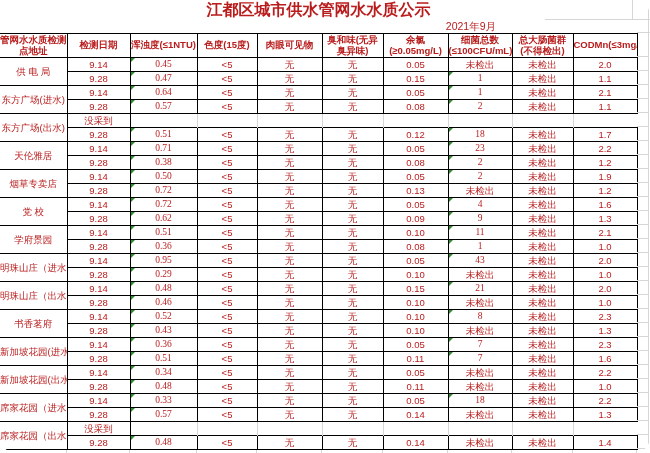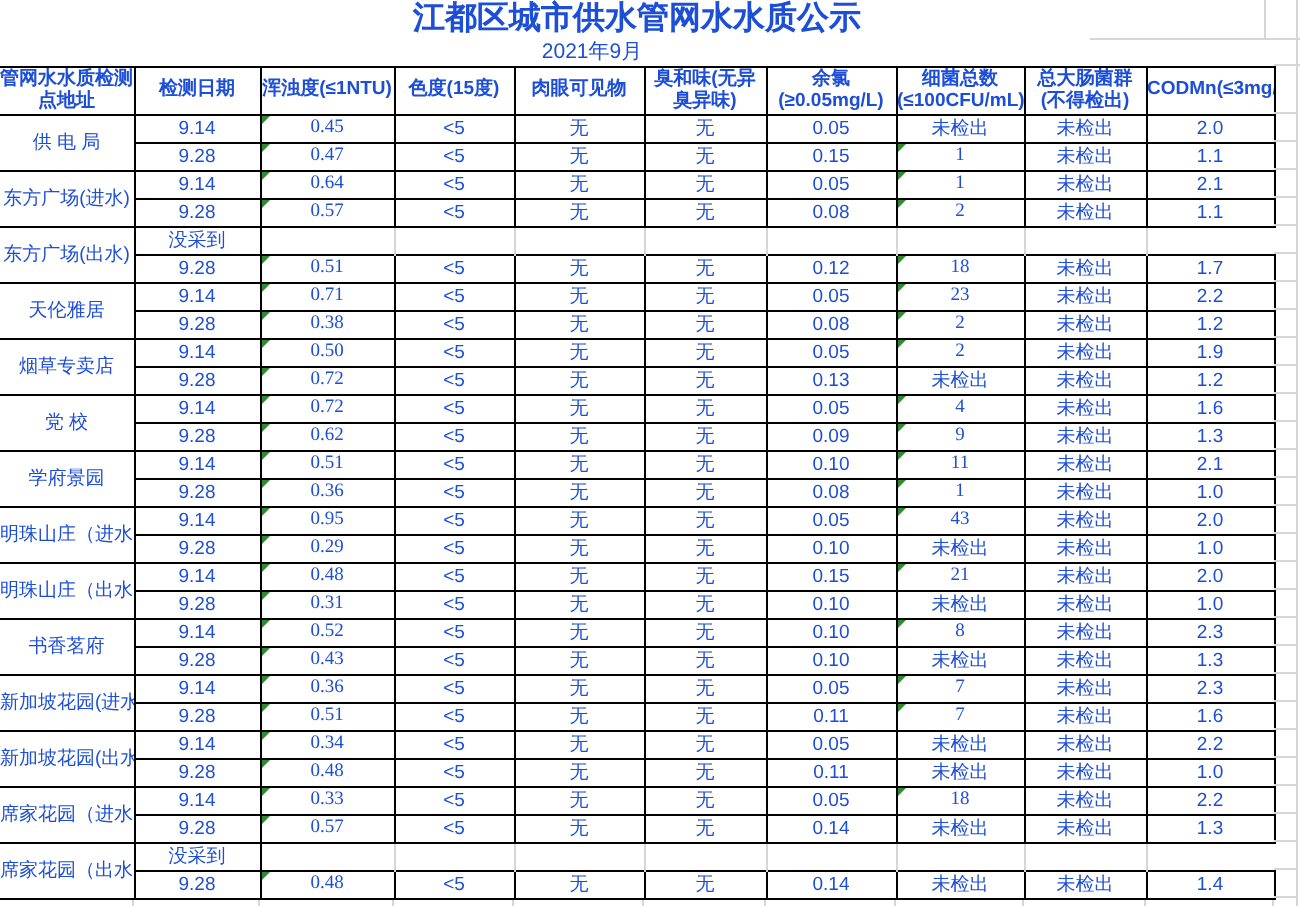--- a/index.html
+++ b/index.html
@@ -1,26 +1,26 @@
 <!DOCTYPE html>
 <html><head>
 <meta charset="utf-8">
 <style>
   html,body{margin:0;padding:0;background:#fff;}
   .sheet{
     position:relative;width:650px;height:453px;background:var(--bg,#fff);
-    font-family:"Liberation Sans","DejaVu Sans",sans-serif;color:#1d4ed8;overflow:hidden;
+    font-family:"Liberation Sans","DejaVu Sans",sans-serif;color:#b91c1c;overflow:hidden;border-radius:16px;
   }
   .title{
     position:absolute;top:0;left:0;width:637px;height:20px;
     text-align:center;font-weight:bold;font-size:16px;line-height:20px;white-space:nowrap;
   }
   .subtitle{
     position:absolute;top:20px;left:0;width:496px;height:13px;
-    text-align:center;font-size:10.5px;line-height:13px;padding-left:48px;
+    text-align:right;font-size:10.5px;line-height:13px;
   }
   table.wq{
     position:absolute;top:33px;left:0;width:637px;
     border-collapse:collapse;table-layout:fixed;
   }
   .wq th,.wq td{
     border:1px solid var(--border,#000);padding:0;margin:0;
     text-align:center;vertical-align:middle;
     font-size:9.5px;line-height:1.05;overflow:hidden;white-space:nowrap;
   }
@@ -269,21 +269,21 @@
           <td>&lt;5</td>
           <td>无</td>
           <td>无</td>
           <td>0.15</td>
           <td class="flag">21</td>
           <td>未检出</td>
           <td>2.0</td>
         </tr>
         <tr>
           <td>9.28</td>
-          <td class="flag">0.31</td>
+          <td class="flag">0.46</td>
           <td>&lt;5</td>
           <td>无</td>
           <td>无</td>
           <td>0.10</td>
           <td>未检出</td>
           <td>未检出</td>
           <td>1.0</td>
         </tr>
         <tr>
           <td class="loc" rowspan="2">书香茗府</td>

